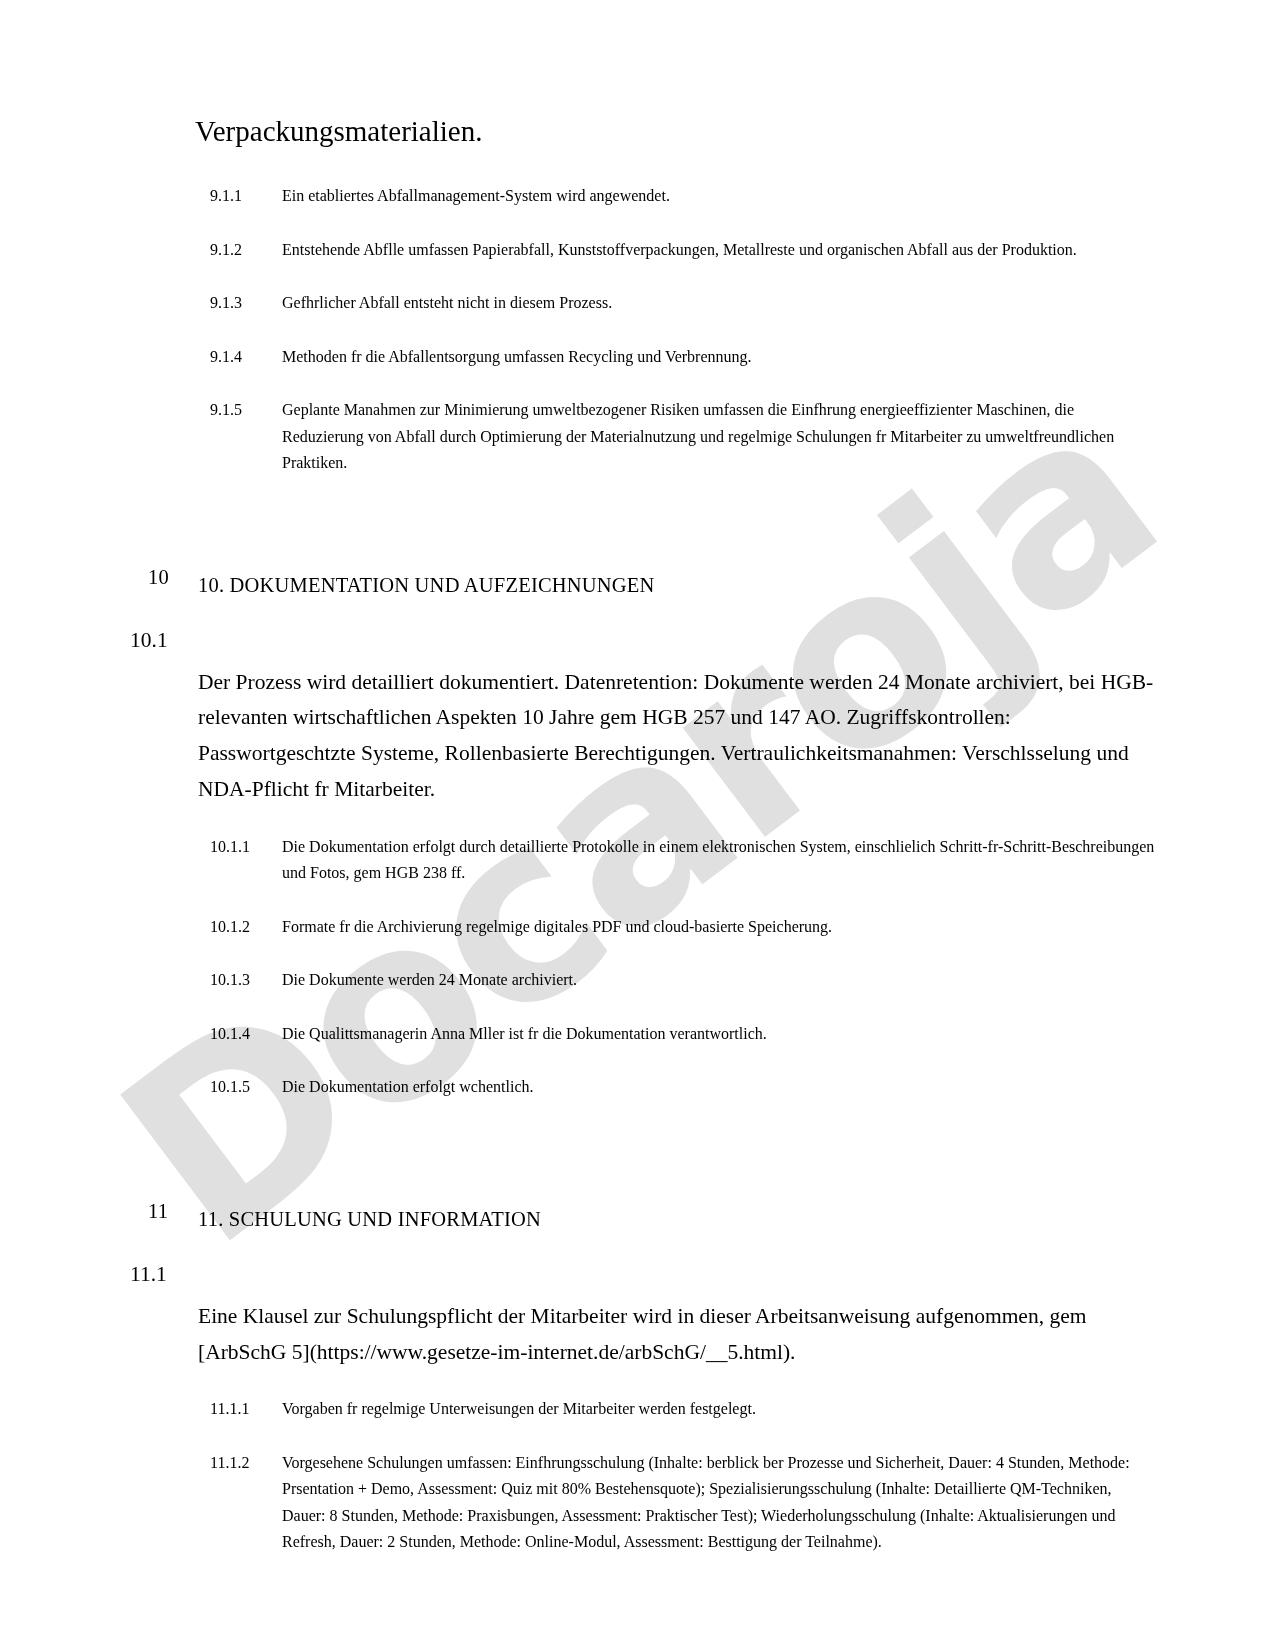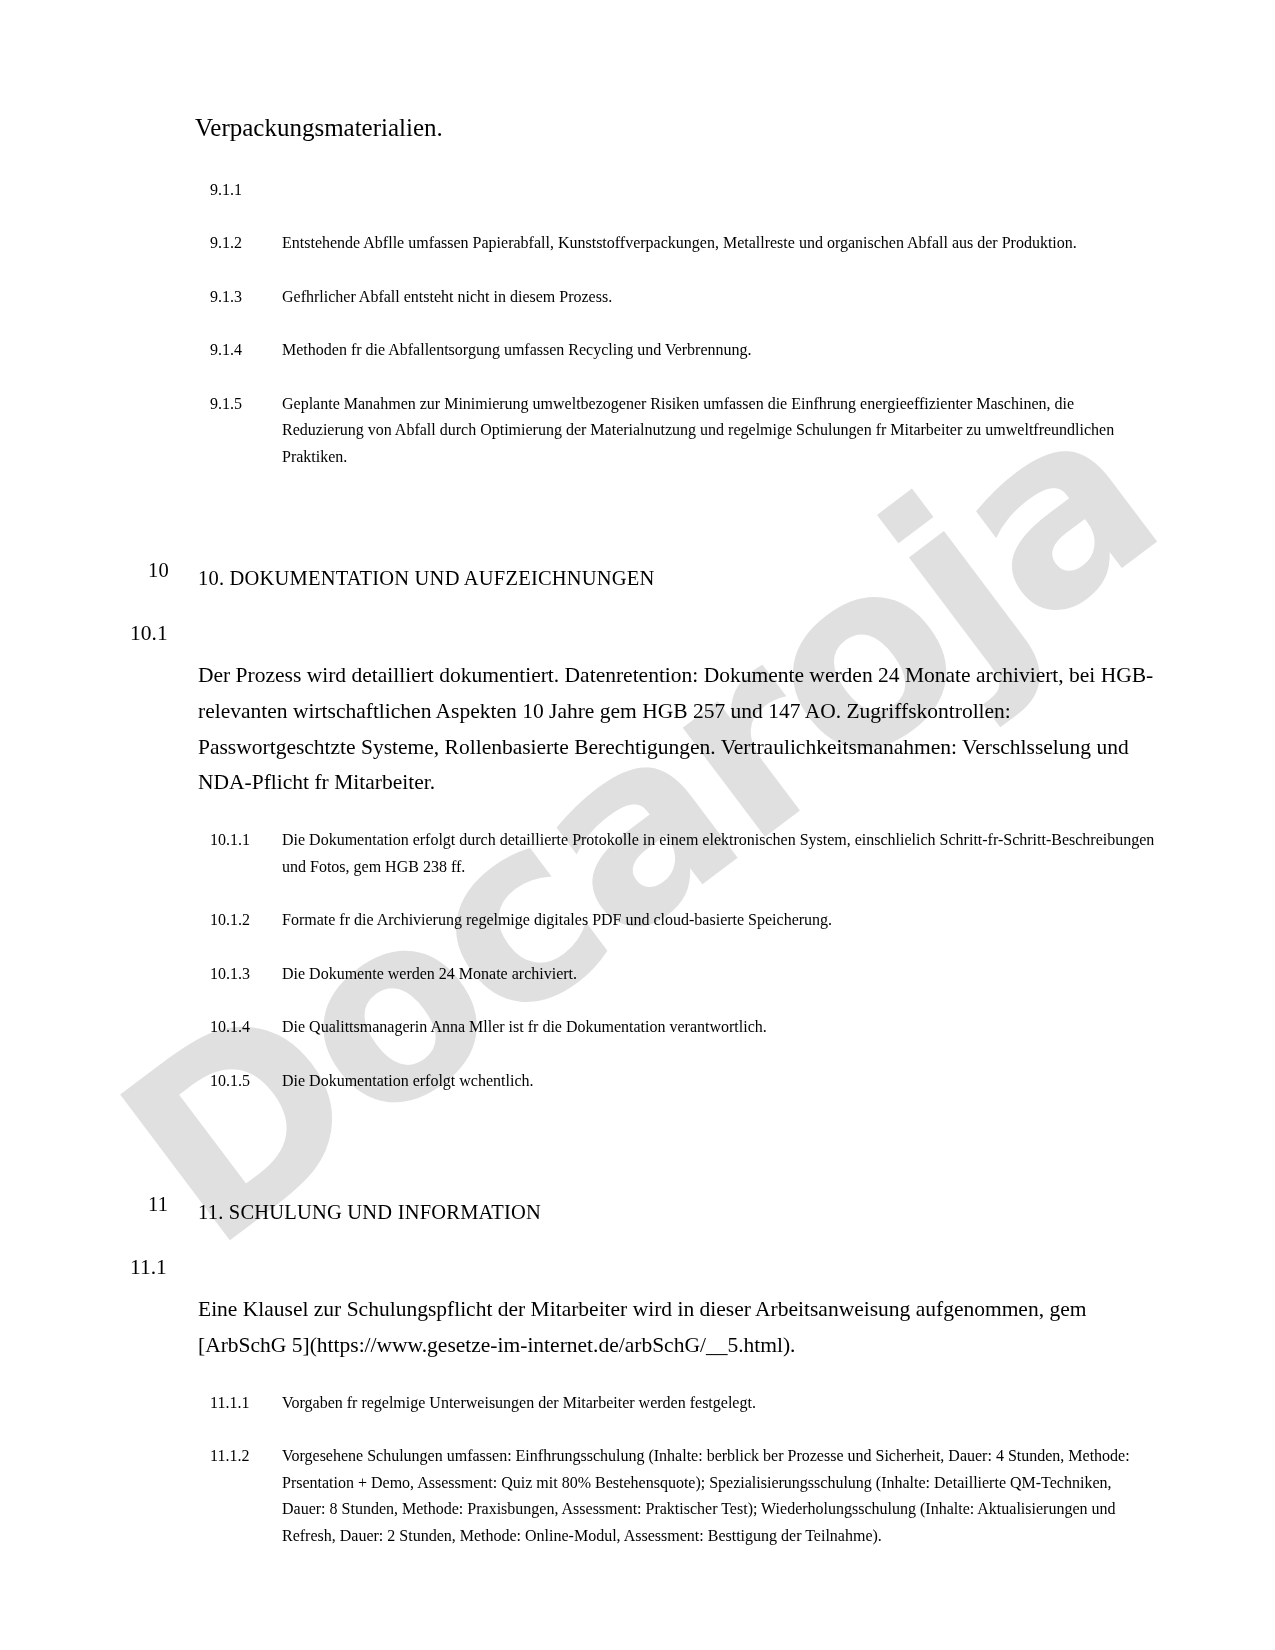--- a/index.html
+++ b/index.html
@@ -47,21 +47,21 @@
 
   
   .content {
     position: relative;
     z-index: 1;
     padding: 108px 120px 0 130px;
   }
 
   
   .lead-para {
-    font-size: 25px;
+    font-size: 29px;
     line-height: 1.62;
     margin: 0 0 28px 0;
     padding-left: 65px;
   }
 
   
   .clause-l3 {
     display: flex;
     margin: 0 0 27px 0;
     padding-left: 80px;
@@ -126,20 +126,21 @@
   <div class="watermark-layer">
     <div class="watermark-text" style="color: rgb(224, 224, 224);">Docaroja</div>
   </div>
 
   <div class="content">
 
     <p class="lead-para">Verpackungsmaterialien.</p>
 
     <div class="clause-l3">
       <span class="num">9.1.1</span>
+      <span class="body">Ein etabliertes Abfallmanagement-System wird angewendet.</span>
     </div>
 
     <div class="clause-l3">
       <span class="num">9.1.2</span>
       <span class="body">Entstehende Abflle umfassen Papierabfall, Kunststoffverpackungen, Metallreste und organischen Abfall aus der Produktion.</span>
     </div>
 
     <div class="clause-l3">
       <span class="num">9.1.3</span>
       <span class="body">Gefhrlicher Abfall entsteht nicht in diesem Prozess.</span>

